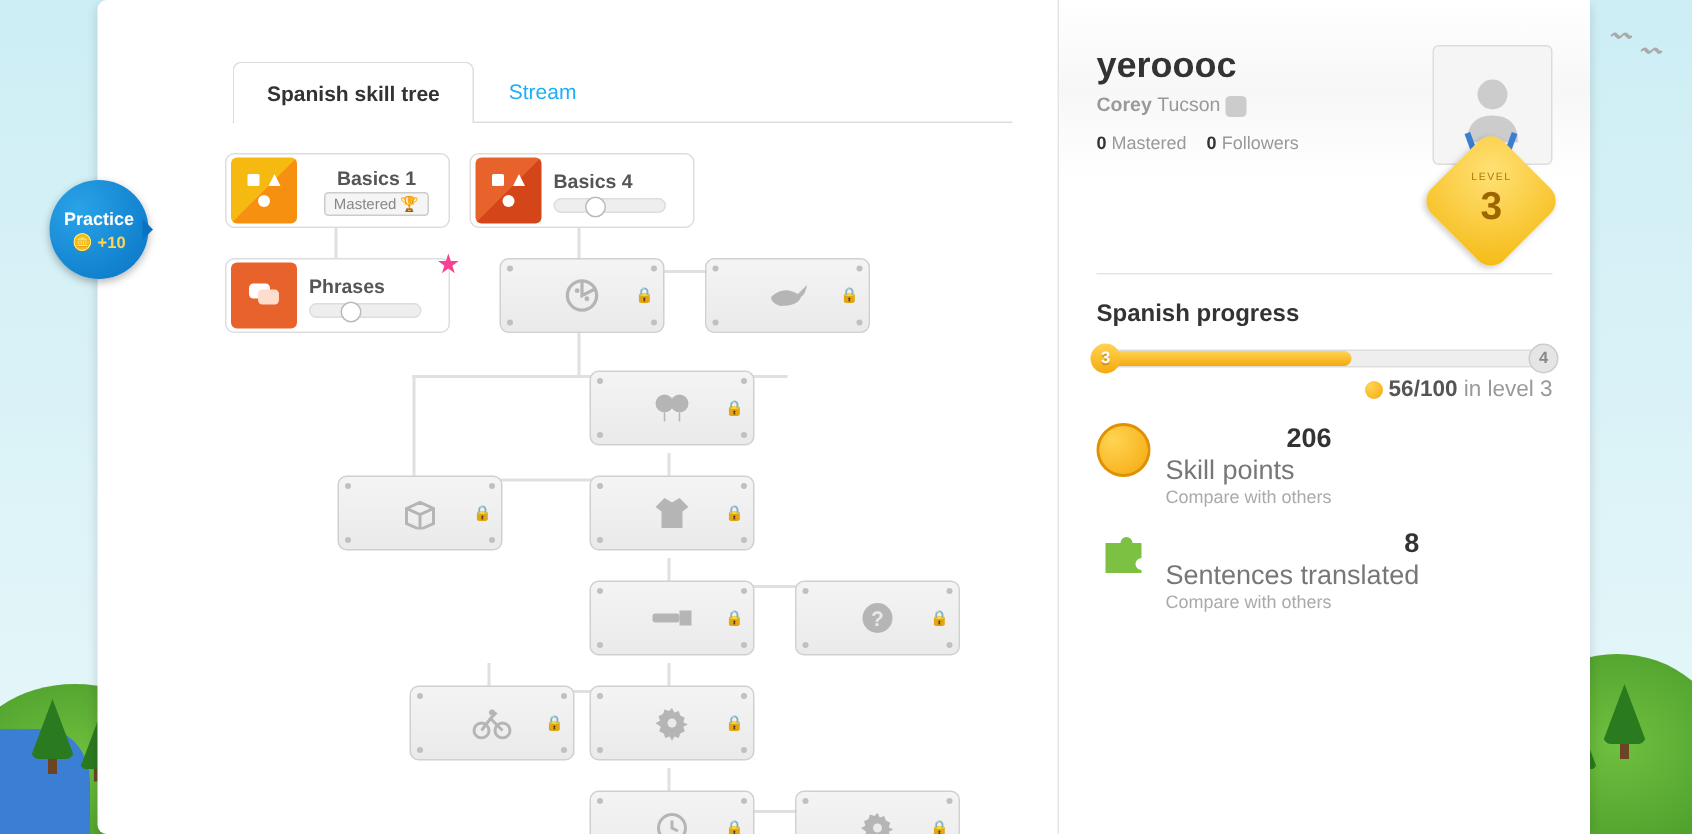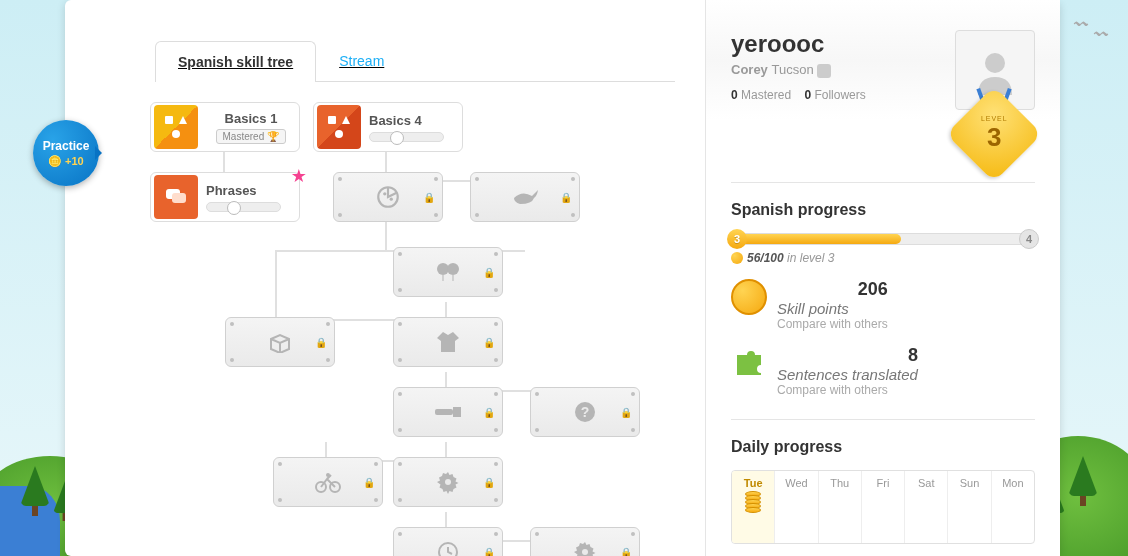--- a/index.html
+++ b/index.html
@@ -27,21 +27,21 @@
   width: 995px;
   height: 556px;
   background: #fff;
   border-radius: 6px;
   box-shadow: 0 2px 8px rgba(0,0,0,0.15);
   display: flex;
 }
 .left-pane { width: 640px; padding: 40px 30px 0 80px; position: relative; }
 .right-pane { width: 355px; border-left: 1px solid #e5e5e5; padding: 30px 25px; position: relative; background: linear-gradient(to bottom, #fff 0, #f7f7f7 60px, #fff 120px); }
 
-.tabs { display: flex; border-bottom: 1px solid #ddd; margin-left: 10px; text-decoration: underline; }
+.tabs { display: flex; border-bottom: 1px solid #ddd; margin-left: 10px; }
 .tab { padding: 12px 22px; font-size: 14px; font-weight: bold; color: #333; cursor: pointer; border: 1px solid transparent; border-bottom: none; border-radius: 6px 6px 0 0; }
 .tab.active { border-color: #ddd; background: #fff; position: relative; top: 1px; }
 .tab.stream { color: #1caff6; font-weight: normal; }
 
 .tree-area { position: relative; margin-top: 20px; height: 450px; }
 .connector { position: absolute; background: #e0e0e0; z-index: 0; }
 
 .skill { position: absolute; width: 150px; height: 50px; background: #fff; border: 1px solid #ddd; border-radius: 6px; display: flex; align-items: center; padding: 3px; z-index: 1; cursor: pointer; }
 .skill-icon { width: 44px; height: 44px; border-radius: 4px; display: flex; align-items: center; justify-content: center; flex-shrink: 0; }
 .skill-body { flex: 1; padding-left: 8px; }
@@ -77,28 +77,28 @@
 .medal-inner .lv { font-size: 7px; letter-spacing: 1px; color: #b07c00; }
 .medal-inner .num { font-size: 26px; font-weight: bold; color: #9c6500; }
 
 .section { border-top: 1px solid #e5e5e5; margin-top: 22px; padding-top: 18px; }
 .section h3 { font-size: 16px; font-weight: bold; color: #333; margin-bottom: 14px; }
 
 .progress-bar { position: relative; height: 12px; background: #eee; border-radius: 6px; margin: 6px 0; border: 1px solid #ddd; }
 .progress-fill { height: 100%; background: linear-gradient(to bottom, #ffd452, #f5a910); border-radius: 6px; }
 .progress-knob { position: absolute; top: -5px; width: 20px; height: 20px; background: linear-gradient(to bottom, #ffd452, #f5a910); border-radius: 50%; color: #fff; font-size: 11px; font-weight: bold; text-align: center; line-height: 20px; text-shadow: 0 1px 0 rgba(0,0,0,0.2); }
 .progress-end { position: absolute; top: -5px; right: -5px; width: 20px; height: 20px; background: #e5e5e5; border: 1px solid #ccc; border-radius: 50%; font-size: 11px; font-weight: bold; text-align: center; line-height: 18px; color: #888; }
-.progress-text { text-align: left; font-size: 12px; color: #999; margin-top: 6px; font-style: italic; }
+.progress-text { text-align: right; font-size: 15px; color: #999; margin-top: 6px; }
 .progress-text .coin { display: inline-block; width: 12px; height: 12px; background: radial-gradient(circle at 30% 30%, #ffd452, #f5a910); border-radius: 50%; vertical-align: middle; margin-right: 4px; }
 .progress-text b { color: #555; }
 
 .stat-row { display: flex; margin: 14px 0; }
 .stat-icon { width: 36px; height: 36px; margin-right: 10px; border-radius: 50%; }
 .stat-body .big { font-size: 18px; font-weight: bold; color: #333; text-align: right; }
-.stat-body .lbl { font-size: 15px; color: #777; font-style: italic; }
+.stat-body .lbl { font-size: 18px; color: #777; }
 .stat-body .cmp { font-size: 12px; color: #aaa; }
 
 .daily-row { display: flex; gap: 0; border: 1px solid #e0e0e0; border-radius: 4px; overflow: hidden; }
 .day-cell { flex: 1; text-align: center; font-size: 11px; color: #999; padding: 6px 0 30px; border-right: 1px solid #eee; }
 .day-cell:last-child { border-right: none; }
 .day-cell.active { background: #fffbe6; color: #c08a00; font-weight: bold; }
 .day-cell .coins-stack { margin-top: 4px; display: flex; flex-direction: column-reverse; align-items: center; gap: -2px; }
 .day-cell .c { width: 16px; height: 6px; background: linear-gradient(to bottom, #ffd452, #f5a910); border-radius: 50%; margin-top: -2px; border: 1px solid #d49000; }
 </style>
 </head>
@@ -364,32 +364,14 @@
               <path d="M6 10 h10 a4 4 0 0 1 8 0 h6 v10 a4 4 0 0 0 0 8 v2 h-24 z" fill="#7cc142"></path>
             </svg></div>
         <div class="stat-body">
           <div class="big">8</div>
           <div class="lbl">Sentences translated</div>
           <div class="cmp">Compare with others</div>
         </div>
       </div>
     </div>
 
-    <div class="section">
-      <h3>Daily progress</h3>
-      <div class="daily-row" id="daily-row">
-          <div class="day-cell active">Tue<div class="coins-stack">
-              <div class="c"></div>
-              <div class="c"></div>
-              <div class="c"></div>
-              <div class="c"></div>
-              <div class="c"></div>
-            </div></div>
-          <div class="day-cell">Wed</div>
-          <div class="day-cell">Thu</div>
-          <div class="day-cell">Fri</div>
-          <div class="day-cell">Sat</div>
-          <div class="day-cell">Sun</div>
-          <div class="day-cell">Mon</div>
-        </div>
-    </div>
   </div>
 </div>
 
 </body></html>

